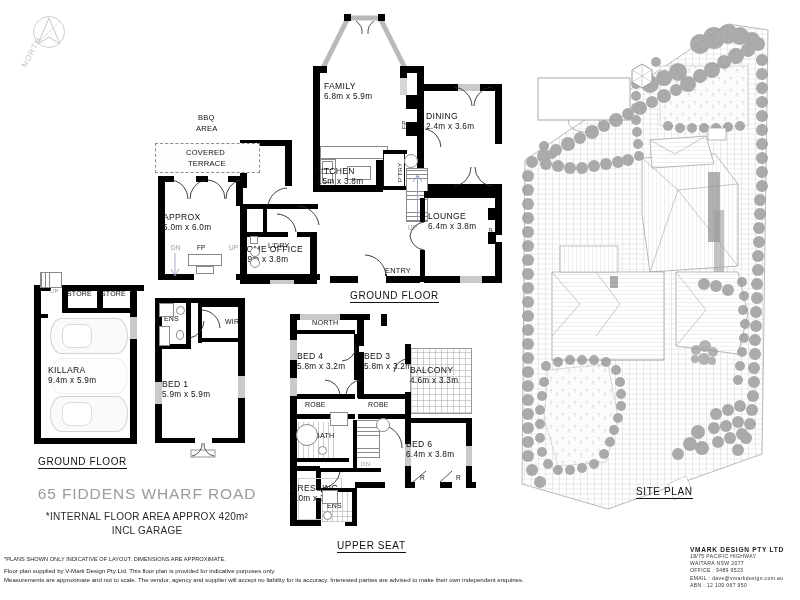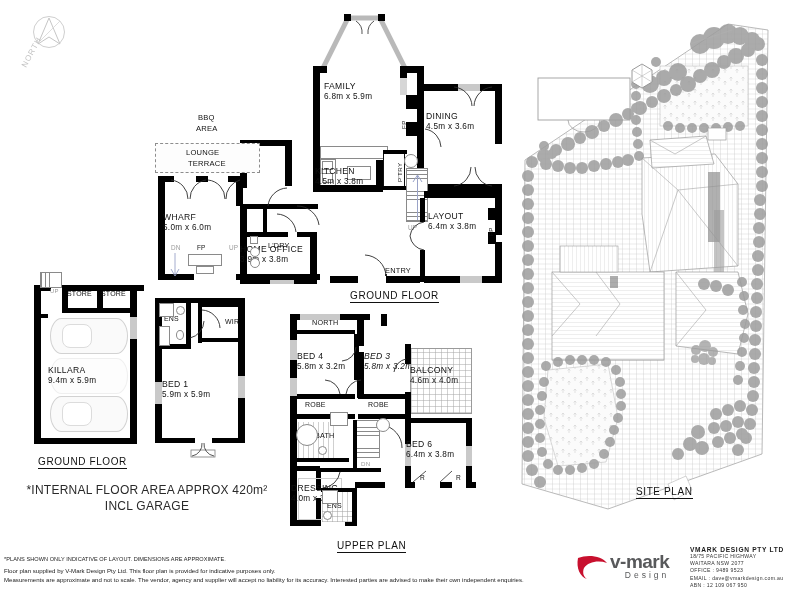--- a/index.html
+++ b/index.html
@@ -54,21 +54,21 @@
     background-image:repeating-linear-gradient(0deg,#8a8a8a 0 .5px,transparent .5px 4.2px);
     background-color:#fff;}
   .stairh{position:absolute;box-sizing:border-box;border:1px solid #8a8a8a;
     background-image:repeating-linear-gradient(90deg,#8a8a8a 0 .5px,transparent .5px 4.2px);
     background-color:#fff;}
 
   
   #titleblock{position:absolute;left:12px;top:482px;width:270px;text-align:center;}
   #suburb{font-size:19px;font-weight:bold;letter-spacing:1.4px;color:#1a1a1a;line-height:1;}
   #street{font-size:15.5px;letter-spacing:.9px;color:#9b9b9b;line-height:1.25;margin-top:2px;}
-  #area{font-size:12px;letter-spacing:.25px;color:#2a2a2a;margin-top:0;line-height:1.35;}
+  #area{font-size:10px;letter-spacing:.25px;color:#2a2a2a;margin-top:7px;line-height:1.35;}
 
   #disclaimer{position:absolute;left:4px;top:556px;width:545px;}
   #disclaimer .d0{font-size:5.6px;letter-spacing:.05px;color:#222;margin-bottom:3.5px;}
   #disclaimer .d1{font-size:6.1px;color:#222;line-height:1.5;}
 
   
   #logoblock{position:absolute;left:576px;top:546px;width:220px;height:46px;}
   #logomark{position:absolute;left:0;top:8px;width:34px;height:26px;}
   #logotext{position:absolute;left:34px;top:6px;}
   #logoname{font-size:19px;letter-spacing:-.5px;color:#58595b;line-height:1;font-weight:600;}
@@ -148,21 +148,21 @@
     </svg>
   </div>
   <div class="abs" style="left:452px;top:165px;width:50px;height:22px;">
     <svg width="50" height="22" viewBox="0 0 50 22">
       <path d="M2 21 A19 19 0 0 0 19 2" fill="none" stroke="#2a2a2a" stroke-width=".9"></path>
       <path d="M40 21 A19 19 0 0 1 23 2" fill="none" stroke="#2a2a2a" stroke-width=".9"></path>
     </svg>
   </div>
   <div class="rlabel" style="left:426px;top:112px;width:76px;">
     <div class="nm">DINING</div>
-    <div class="dm">4.5m x 3.6m</div>
+    <div class="dm">2.4m x 3.6m</div>
   </div>
   <div class="abs" style="left:424px;top:128px;width:20px;height:22px;">
     <svg width="20" height="22" viewBox="0 0 20 22">
       <path d="M1 1 A19 19 0 0 1 17 19" fill="none" stroke="#2a2a2a" stroke-width=".9"></path>
     </svg>
   </div>
 
   <div class="wall" style="left:313px;top:185px;width:70px;height:7px;"></div>
   <div class="wall" style="left:376px;top:160px;width:7px;height:32px;"></div>
   <div class="rlabel" style="left:315px;top:167px;width:66px;">
@@ -188,21 +188,21 @@
   <div class="wall" style="left:424px;top:191px;width:78px;height:7px;"></div>
   <div class="wall" style="left:495px;top:191px;width:7px;height:44px;"></div>
   <div class="wall" style="left:488px;top:208px;width:8px;height:12px;"></div>
   <div class="wall" style="left:488px;top:232px;width:8px;height:12px;"></div>
   <div class="wall" style="left:495px;top:242px;width:7px;height:40px;"></div>
   <div class="wall" style="left:424px;top:276px;width:36px;height:7px;"></div>
   <div class="wallg" style="left:460px;top:276px;width:22px;height:7px;"></div>
   <div class="wall" style="left:482px;top:276px;width:20px;height:7px;"></div>
   <div class="vlabel" style="left:487px;top:236px;">FP</div>
   <div class="rlabel" style="left:428px;top:212px;width:72px;">
-    <div class="nm">LAYOUT</div>
+    <div class="nm">LOUNGE</div>
     <div class="dm">6.4m x 3.8m</div>
   </div>
   <div class="wall" style="left:420px;top:198px;width:5px;height:24px;"></div>
   <div class="wall" style="left:420px;top:250px;width:5px;height:32px;"></div>
   <div class="abs" style="left:404px;top:220px;width:22px;height:32px;">
     <svg width="22" height="32" viewBox="0 0 22 32">
       <path d="M20 2 A16 16 0 0 0 6 16" fill="none" stroke="#2a2a2a" stroke-width=".9"></path>
       <path d="M20 30 A16 16 0 0 1 6 16" fill="none" stroke="#2a2a2a" stroke-width=".9"></path>
     </svg>
   </div>
@@ -255,41 +255,41 @@
       <path d="M2 2 A22 22 0 0 1 24 21" fill="none" stroke="#2a2a2a" stroke-width=".9"></path>
     </svg>
   </div>
 
   <div class="floorttl" style="left:350px;top:290px;">GROUND FLOOR</div>
 
   <div class="small" style="left:198px;top:113px;font-size:7.6px;">BBQ</div>
   <div class="small" style="left:196px;top:124px;font-size:7.6px;">AREA</div>
 
   <div class="terrace" style="left:155px;top:143px;width:105px;height:30px;"></div>
-  <div class="small" style="left:186px;top:148px;font-size:7.6px;">LOUNGE</div>
+  <div class="small" style="left:186px;top:148px;font-size:7.6px;">COVERED</div>
   <div class="small" style="left:188px;top:159px;font-size:7.6px;">TERRACE</div>
 
   <div class="wall" style="left:158px;top:176px;width:7px;height:104px;"></div>
   <div class="wall" style="left:158px;top:176px;width:16px;height:6px;"></div>
   <div class="wall" style="left:196px;top:176px;width:12px;height:6px;"></div>
   <div class="wall" style="left:228px;top:176px;width:14px;height:6px;"></div>
   <div class="wall" style="left:236px;top:176px;width:7px;height:30px;"></div>
   <div class="abs" style="left:168px;top:179px;width:74px;height:24px;">
     <svg width="74" height="24" viewBox="0 0 74 24">
       <path d="M3 1 A19 19 0 0 1 20 20" fill="none" stroke="#2a2a2a" stroke-width=".9"></path>
       <path d="M38 1 A19 19 0 0 0 22 20" fill="none" stroke="#2a2a2a" stroke-width=".9"></path>
       <path d="M40 1 A19 19 0 0 1 57 20" fill="none" stroke="#2a2a2a" stroke-width=".9"></path>
       <path d="M72 1 A19 19 0 0 0 58 20" fill="none" stroke="#2a2a2a" stroke-width=".9"></path>
     </svg>
   </div>
   <div class="wall" style="left:158px;top:274px;width:36px;height:6px;"></div>
   <div class="wall" style="left:236px;top:274px;width:84px;height:6px;"></div>
 
   <div class="rlabel" style="left:163px;top:213px;width:74px;">
-    <div class="nm">WHARF</div>
+    <div class="nm">APPROX</div>
     <div class="dm">5.0m x 6.0m</div>
   </div>
 
   <div class="fx" style="left:188px;top:254px;width:34px;height:12px;"></div>
   <div class="fx" style="left:196px;top:266px;width:18px;height:8px;"></div>
   <div class="small" style="left:197px;top:244px;">FP</div>
   <div class="small" style="left:171px;top:244px;color:#9a9a9a;">DN</div>
   <div class="small" style="left:229px;top:244px;color:#9a9a9a;">UP</div>
   <div class="abs" style="left:168px;top:252px;width:14px;height:26px;">
     <svg width="14" height="26" viewBox="0 0 14 26">
@@ -388,21 +388,21 @@
 
   <div class="wall" style="left:297px;top:330px;width:58px;height:4px;"></div>
   <div class="small" style="left:312px;top:318px;font-size:7.2px;">NORTH</div>
 
   <div class="rlabel" style="left:297px;top:352px;width:62px;">
     <div class="nm">BED 4</div>
     <div class="dm">5.8m x 3.2m</div>
   </div>
 
   <div class="wall" style="left:354px;top:334px;width:5px;height:46px;"></div>
-  <div class="rlabel" style="left:364px;top:352px;width:62px;font-style:italic;">
+  <div class="rlabel" style="left:364px;top:352px;width:62px;">
     <div class="nm">BED 3</div>
     <div class="dm">5.8m x 3.2m</div>
   </div>
   <div class="wall" style="left:357px;top:336px;width:7px;height:10px;"></div>
   <div class="wall" style="left:357px;top:352px;width:7px;height:46px;"></div>
   <div class="abs" style="left:340px;top:346px;width:18px;height:18px;">
     <svg width="18" height="18" viewBox="0 0 18 18">
       <path d="M16 1 A15 15 0 0 1 2 15" fill="none" stroke="#2a2a2a" stroke-width=".9"></path>
     </svg>
   </div>
@@ -424,21 +424,21 @@
     <svg width="20" height="18" viewBox="0 0 20 18">
       <path d="M2 16 A16 16 0 0 1 17 2" fill="none" stroke="#2a2a2a" stroke-width=".9"></path>
     </svg>
   </div>
 
   <div class="balconyhatch" style="left:410px;top:348px;width:62px;height:66px;"></div>
   <div class="wall" style="left:405px;top:344px;width:6px;height:20px;"></div>
   <div class="wall" style="left:405px;top:392px;width:6px;height:28px;"></div>
   <div class="rlabel" style="left:410px;top:366px;width:62px;text-align:left;">
     <div class="nm">BALCONY</div>
-    <div class="dm">4.6m x 4.0m</div>
+    <div class="dm">4.6m x 3.3m</div>
   </div>
   <div class="abs" style="left:392px;top:358px;width:16px;height:20px;">
     <svg width="16" height="20" viewBox="0 0 16 20">
       <path d="M14 1 A15 15 0 0 0 2 14" fill="none" stroke="#2a2a2a" stroke-width=".9"></path>
     </svg>
   </div>
 
   <div class="wall" style="left:405px;top:418px;width:6px;height:26px;"></div>
   <div class="wallg" style="left:405px;top:444px;width:6px;height:22px;"></div>
   <div class="wall" style="left:405px;top:466px;width:6px;height:16px;"></div>
@@ -504,21 +504,21 @@
   <div class="wall" style="left:352px;top:488px;width:5px;height:38px;"></div>
   <div class="wall" style="left:321px;top:488px;width:32px;height:4px;"></div>
   <div class="tile" style="left:322px;top:492px;width:30px;height:30px;"></div>
   <div class="small" style="left:327px;top:502px;font-size:7px;">ENS</div>
   <div class="fx" style="left:322px;top:490px;width:16px;height:14px;"></div>
   <div class="fx fxr" style="left:323px;top:511px;width:9px;height:9px;"></div>
 
   <div class="wall" style="left:290px;top:462px;width:7px;height:8px;"></div>
   <div class="wall" style="left:381px;top:314px;width:6px;height:12px;"></div>
 
-  <div class="floorttl" style="left:337px;top:540px;">UPPER PLAN</div>
+  <div class="floorttl" style="left:337px;top:540px;">UPPER SEAT</div>
 
   <div id="siteplan">
     <svg width="300" height="505" viewBox="0 0 300 505">
       <defs>
         <pattern id="pav" width="7" height="5" patternUnits="userSpaceOnUse">
           <rect width="7" height="5" fill="#ffffff"></rect>
           <path d="M0 0 H7 M0 5 H7 M3.5 0 V5" stroke="#d0d0d0" stroke-width=".45"></path>
         </pattern>
         <pattern id="roofh" width="4" height="4" patternUnits="userSpaceOnUse">
           <rect width="4" height="4" fill="#ffffff"></rect>
@@ -778,43 +778,33 @@
       <path d="M168 470 L186 462 L192 476 L174 486 Z" fill="#ffffff" stroke="#b5b5b5" stroke-width=".6"></path>
 
       <rect x="208" y="114" width="18" height="12" fill="#fff" stroke="#9a9a9a" stroke-width=".7"></rect>
 
       <line x1="190" y1="30" x2="232" y2="16" stroke="#b0b0b0" stroke-width=".5"></line>
     </svg>
   </div>
   <div class="floorttl" style="left:636px;top:486px;">SITE PLAN</div>
 
   <div id="titleblock">
+    <div id="street">65 FIDDENS WHARF ROAD</div>
     <div id="area">
       <div>*INTERNAL FLOOR AREA APPROX 420m²</div>
       <div>INCL GARAGE</div>
     </div>
   </div>
 
   <div id="disclaimer">
     <div class="d0">*PLANS SHOWN ONLY INDICATIVE OF LAYOUT. DIMENSIONS ARE APPROXIMATE.</div>
     <div class="d1">Floor plan supplied by V-Mark Design Pty Ltd. This floor plan is provided for indicative purposes only.</div>
     <div class="d1">Measurements are approximate and not to scale. The vendor, agency and supplier will accept no liability for its accuracy. Interested parties are advised to make their own independent enquiries.</div>
   </div>
 
-  <div id="logoblock">
-    <div id="logomark">
-      <svg width="34" height="26" viewBox="0 0 34 26">
-        <path d="M2 4 C12 0 26 2 31 9 C22 6 12 8 8 14 C6 19 8 23 11 25 C4 23 0 14 2 4 Z" fill="#c8102e"></path>
-      </svg>
-    </div>
-    <div id="logotext">
-      <div id="logoname">v-mark</div>
-      <div id="logosub">Design</div>
-    </div>
-  </div>
 
   <div id="company">
     <div class="cn">VMARK  DESIGN  PTY  LTD</div>
     <div class="cl">18/75 PACIFIC HIGHWAY</div>
     <div class="cl">WAITARA  NSW  2077</div>
     <div class="cl">OFFICE  :   9489  9523</div>
     <div class="cl">EMAIL  :   dave@vmarkdesign.com.au</div>
     <div class="cl">ABN  :  12  109  067  950</div>
   </div>
 

